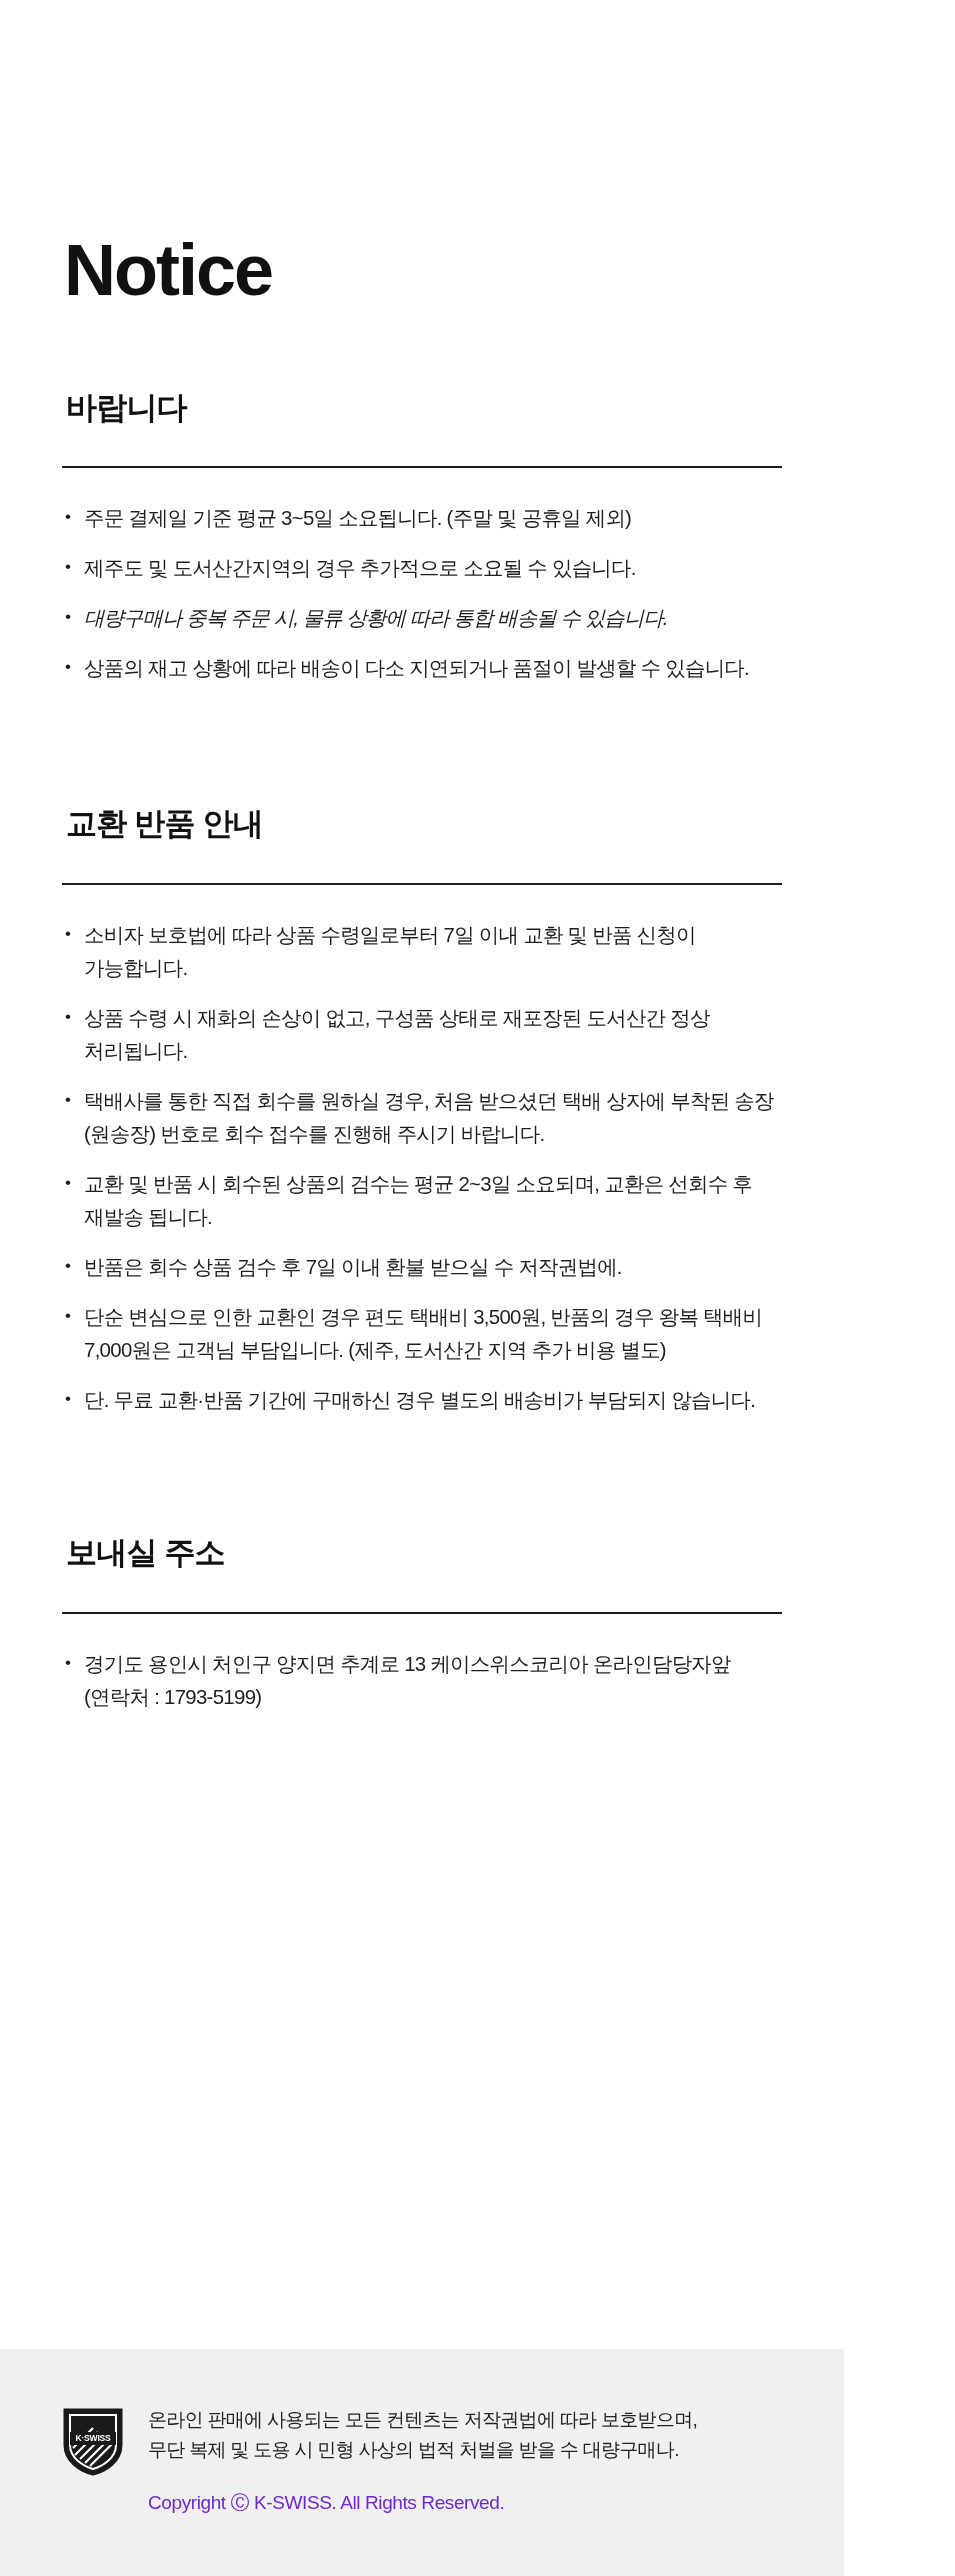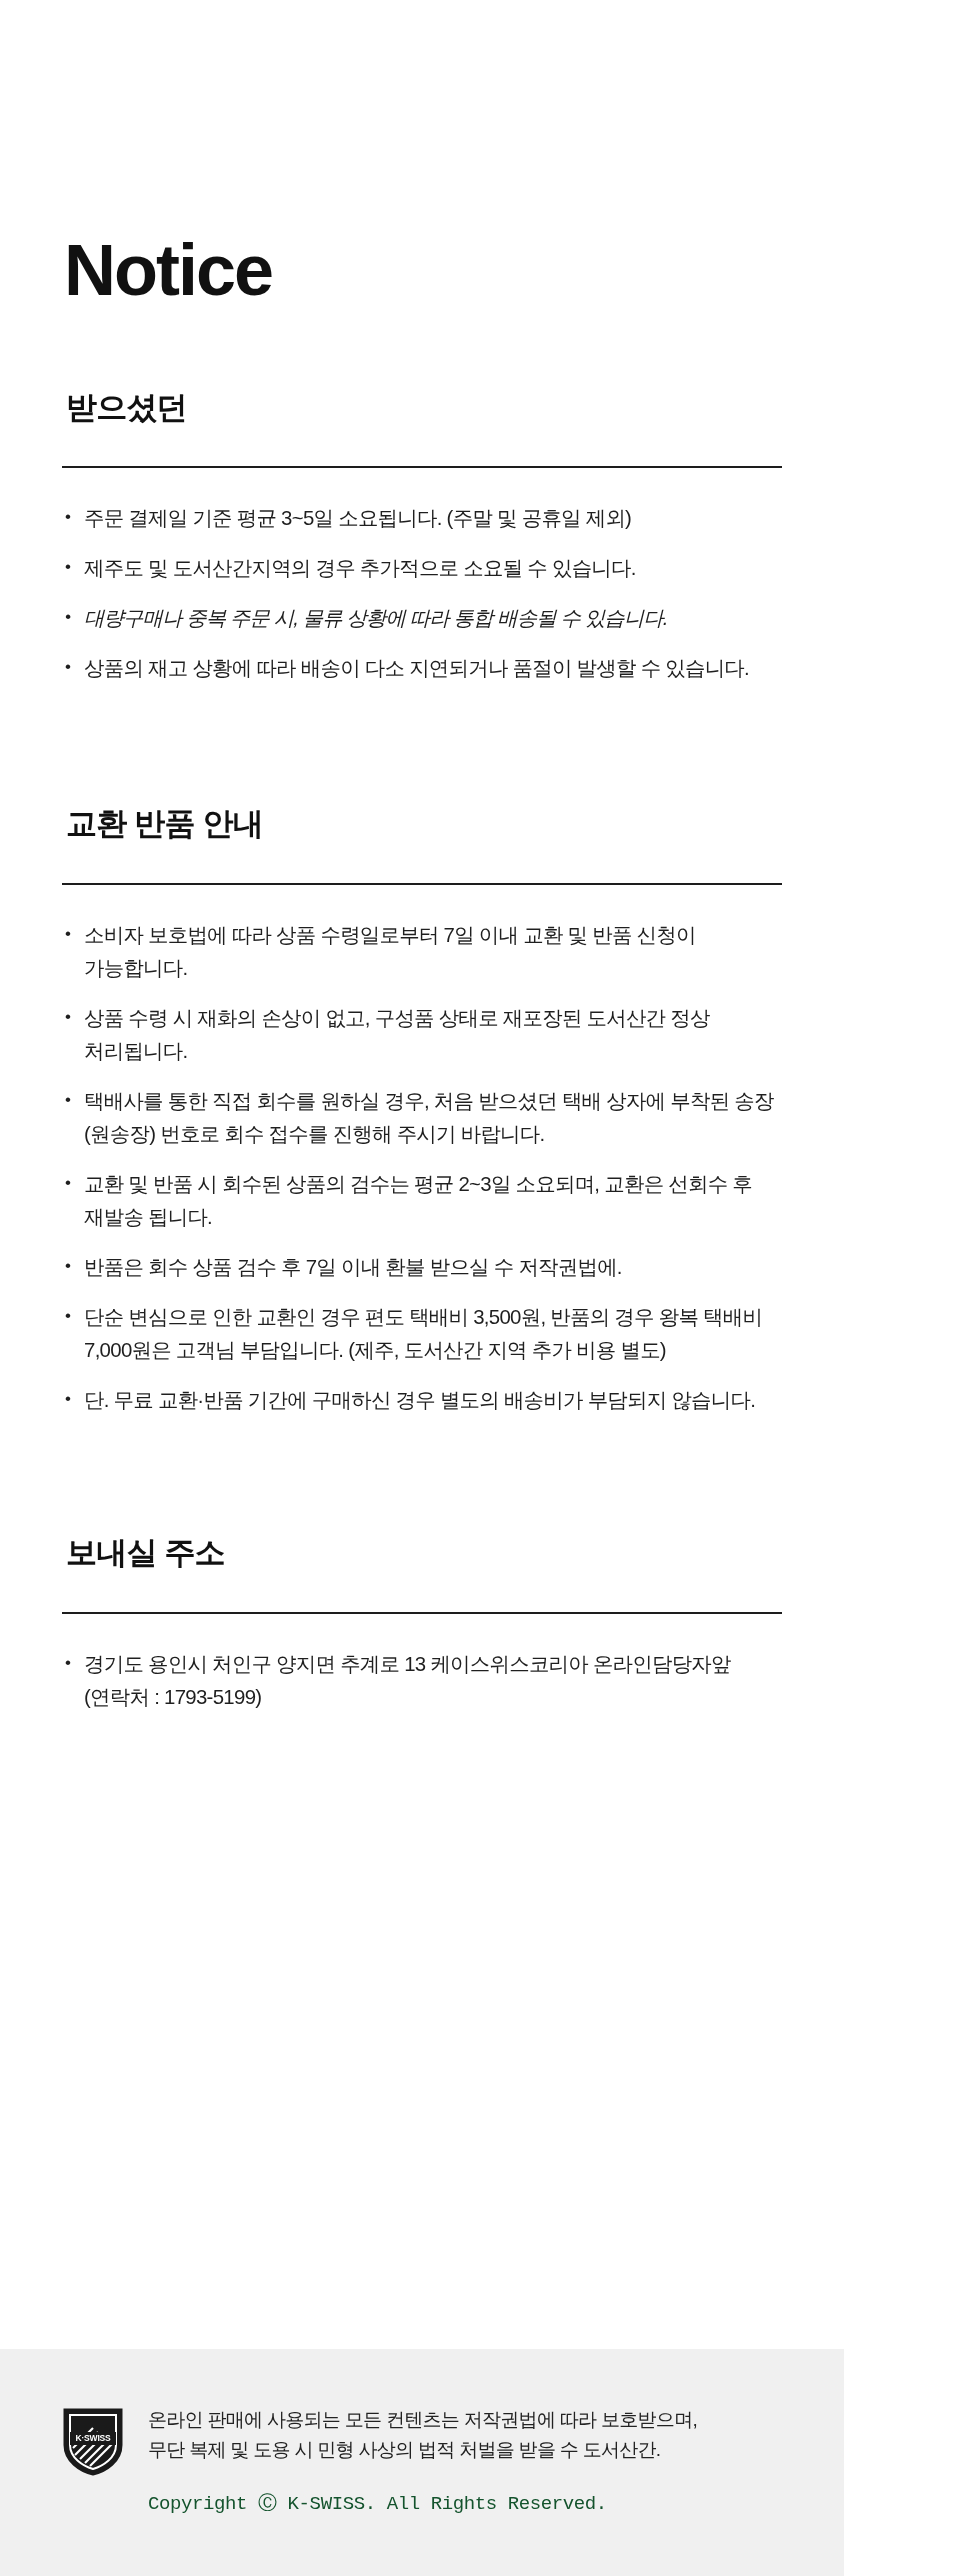--- a/index.html
+++ b/index.html
@@ -105,44 +105,43 @@
   }
   .footer-line {
     font-size: 19px;
     line-height: 1.55;
     letter-spacing: -0.7px;
     color: #222222;
   }
   .copyright {
     font-size: 19px;
     letter-spacing: -0.4px;
-    color: #14532d;
+    color: #6d28d9;
     margin-top: 26px;
-    font-family: Liberation Mono, monospace;
   }
   .shield-label {
     font-family: "Liberation Sans", sans-serif;
     font-size: 8.5px;
     font-weight: 700;
     letter-spacing: -0.2px;
   }
 </style>
 </head>
 <body>
 
 <div class="page">
   <div class="content">
     <div class="spacer-top"></div>
 
     <h1 class="notice-title">Notice</h1>
 
     <div class="sec1-gap"></div>
 
     <section class="section">
-      <h2 class="section-heading">받으셨던</h2>
+      <h2 class="section-heading">바랍니다</h2>
       <hr class="rule">
       <ul class="bullets">
         <li>주문 결제일 기준 평균 3~5일 소요됩니다. (주말 및 공휴일 제외)</li>
         <li>제주도 및 도서산간지역의 경우 추가적으로 소요될 수 있습니다.</li>
         <li class="wide">대량구매나 중복 주문 시, 물류 상황에 따라 통합 배송될 수 있습니다.</li>
         <li>상품의 재고 상황에 따라 배송이 다소 지연되거나 품절이 발생할 수 있습니다.</li>
       </ul>
     </section>
 
     <div class="sec2-gap"></div>
@@ -183,18 +182,18 @@
           <line x1="23" y1="56" x2="46" y2="33"></line>
           <line x1="28" y1="59" x2="50" y2="37"></line>
           <line x1="11" y1="41" x2="31" y2="21"></line>
         </g>
         <rect x="8" y="25" width="46" height="13" fill="#1a1a1a"></rect>
         <text class="shield-label" x="31" y="34" fill="#ffffff" text-anchor="middle">K·SWISS</text>
       </svg>
     </div>
     <div class="footer-text">
       <div class="footer-line">온라인 판매에 사용되는 모든 컨텐츠는 저작권법에 따라 보호받으며,</div>
-      <div class="footer-line">무단 복제 및 도용 시  민형 사상의 법적 처벌을 받을 수 도서산간.</div>
+      <div class="footer-line">무단 복제 및 도용 시  민형 사상의 법적 처벌을 받을 수 대량구매나.</div>
       <div class="copyright">Copyright Ⓒ K-SWISS. All Rights Reserved.</div>
     </div>
   </div>
 </div>
 
 
 </body></html>

